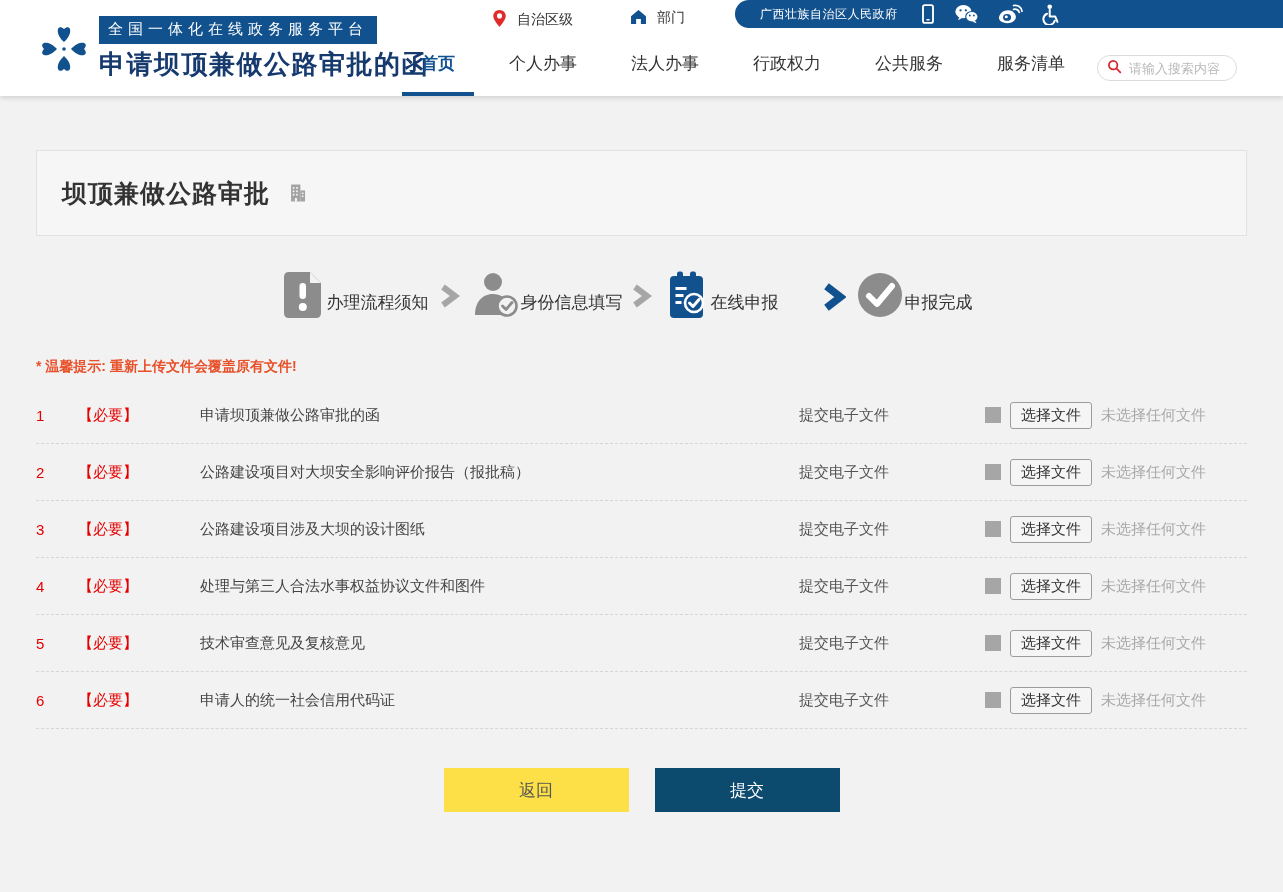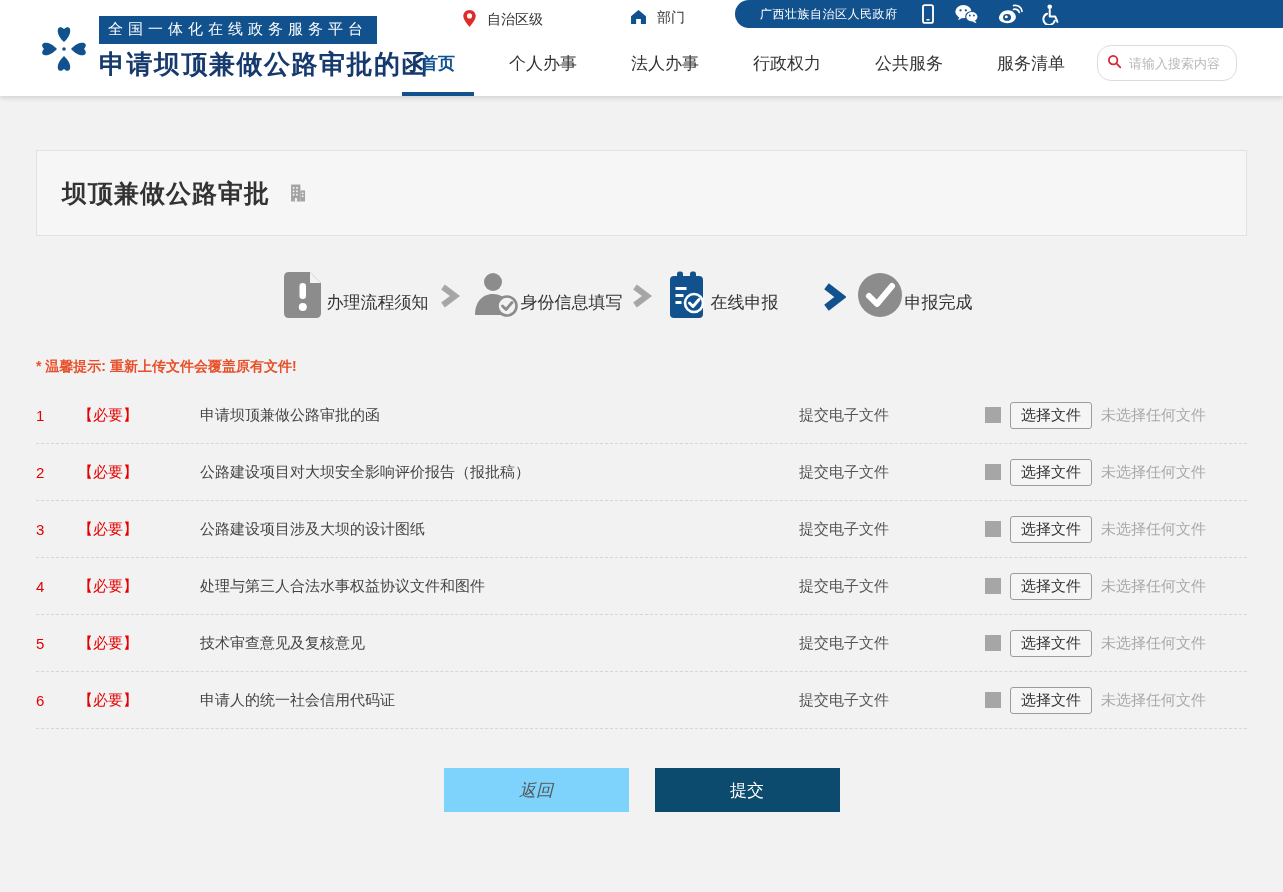--- a/index.html
+++ b/index.html
@@ -21,21 +21,21 @@
   .logo-flower { margin-top:4px; }
   .logo-text .banner {
     display:inline-block; background:#11518e; color:#fff;
     font-size:15px; letter-spacing:5px; padding:4px 9px 5px; white-space:nowrap;
   }
   .logo-text .subtitle {
     color:#16396e; font-size:26px; font-weight:bold; letter-spacing:1.5px; margin-top:3px; white-space:nowrap;
   }
 
   .util { position:absolute; top:8px; display:flex; align-items:center; gap:9px; font-size:14px; color:#333; cursor:pointer; }
-  .util-region { left:461px;align-items:center; }
+  .util-region { left:491px;align-items:center; }
   .util-dept  { left:629px; }
 
   .gov-bar {
     position:absolute; top:0; left:735px; right:0; height:28px;
     background:#11518e; border-radius:14px 0 0 14px;
     display:flex; align-items:center; gap:19px;
     color:#fff; font-size:12px; padding-left:25px;
   }
   .gov-bar .gov-name { letter-spacing:0.5px; margin-right:4px; }
   .gov-icon { display:flex; align-items:center; cursor:pointer; }
@@ -44,21 +44,21 @@
   .tab {
     font-size:17px; color:#333; padding:0 0 17px 0; margin-right:54px;
     border-bottom:4px solid transparent; cursor:pointer; white-space:nowrap;
   }
   .tab.active {
     color:#11518e; font-weight:bold;
     padding-left:19px; padding-right:19px; margin-right:35px;
     border-bottom-color:#11518e;
   }
   .search {
-    position:absolute; right:46px; bottom:15px; width:140px; height:36px;
+    position:absolute; right:46px; bottom:15px; width:140px; height:26px;
     border:1px solid #dcdcdc; border-radius:14px; background:#fff;
     display:flex; align-items:center; padding:9px 9px; gap:5px;
   }
   .search input {
     border:none; outline:none; background:transparent; width:100%;
     font-size:13px; color:#666; font-family:"Liberation Sans", sans-serif;
   }
   .search input::placeholder { color:#b9b9b9; }
 
   
@@ -100,21 +100,21 @@
   }
   .no-file { margin-left:9px; color:#a9a9a9; white-space:nowrap; }
 
   
   .actions { margin-top:39px; display:flex; justify-content:center; gap:26px; }
   .btn {
     width:185px; height:44px; border:none; font-size:17px;
     display:flex; align-items:center; justify-content:center;
     font-family:"Liberation Sans", sans-serif; cursor:pointer;
   }
-  .btn-back   { background:#7dd3fc; color:#555;font-style:italic; }
+  .btn-back   { background:#fde047; color:#555; }
   .btn-submit { background:#0c4a6e; color:#fff; }
 </style>
 </head>
 <body>
 
 <div class="header">
 
   <div class="logo">
     <span class="logo-flower">
       <svg width="56" height="58" viewBox="0 0 56 58">

